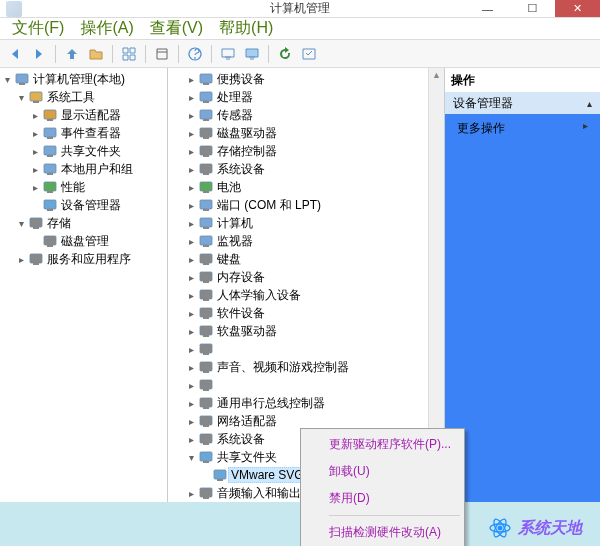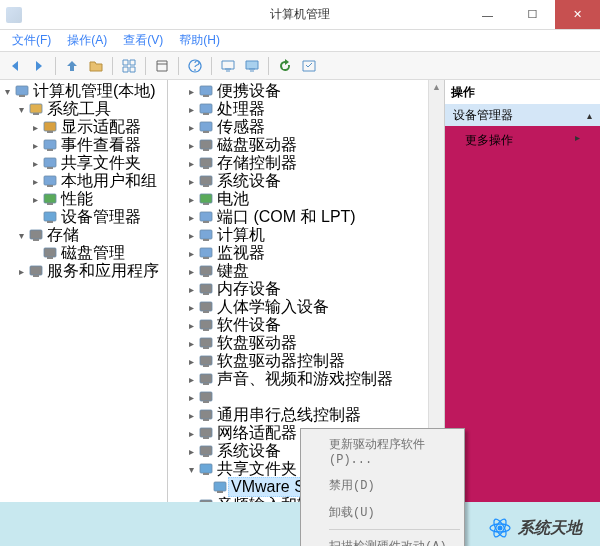--- a/index.html
+++ b/index.html
@@ -1,68 +1,68 @@
 <!DOCTYPE html>
 <html><head>
 <meta charset="utf-8">
 <style>
   * { box-sizing: border-box; font-family: "Microsoft YaHei", "Segoe UI", Tahoma, sans-serif; }
   html, body { margin: 0; padding: 0; }
   body { width: 600px; height: 546px; background: #fff; font-size: 12px; overflow: hidden; position: relative; }
 
   
-  .titlebar { height: 30px; background: #fff; border-bottom: 1px solid #dcdcdc; display: flex; align-items: center; position: relative; }
+  .titlebar { height: 18px; background: #fff; border-bottom: 1px solid #dcdcdc; display: flex; align-items: flex-end; position: relative; }
   .titlebar .app-icon { width: 16px; height: 16px; margin-left: 6px; background: linear-gradient(135deg,#6a9cd4,#3b6ea5); border-radius:2px; opacity:0.3; }
   .titlebar .title { position: absolute; left: 0; right: 0; text-align: center; font-size: 12px; color: #333; pointer-events:none; }
   .titlebar .win-controls { margin-left: auto; display: flex; height: 100%; }
   .titlebar .win-btn { width: 45px; display: flex; align-items: center; justify-content: center; font-size: 11px; color: #333; }
   .titlebar .win-btn.close { background: #c75050; color: #fff; }
 
   
   .menubar { height: 22px; display: flex; align-items: center; padding: 0 4px; border-bottom: 1px solid #dcdcdc; background: #fff; }
-  .menu-item { padding: 2px 8px; font-size: 12px; color: #3b82f6; }
+  .menu-item { padding: 2px 8px; font-size: 16px; color: #4d7c0f; }
 
   
   .toolbar { height: 28px; display: flex; align-items: center; padding: 0 4px; gap: 2px; border-bottom: 1px solid #dcdcdc; background: #f7f7f7; }
   .tool-btn { width: 22px; height: 22px; display: flex; align-items: center; justify-content: center; border-radius: 2px; }
   .tool-btn svg { width: 16px; height: 16px; }
   .tool-sep { width: 1px; height: 18px; background: #ccc; margin: 0 3px; }
 
   
   .main { display: flex; height: calc(100% - 30px - 22px - 28px); border-bottom: 1px solid #ccc; }
   .left-pane { width: 168px; border-right: 1px solid #ccc; background: #fff; overflow: hidden; padding-top: 2px; }
   .mid-pane { flex: 1; border-right: 1px solid #ccc; background: #fff; position: relative; overflow: hidden; padding-top: 2px; }
-  .right-pane { width: 155px; background: #be185d; }
+  .right-pane { width: 155px; background: #3b82f6; }
 
   
   .tree { padding-left: 2px; }
   .node { display: flex; align-items: center; height: 18px; white-space: nowrap; }
   .expander { width: 11px; text-align: center; font-size: 10px; color: #666; flex-shrink:0;}
   .expander.empty { visibility: hidden; }
   .node-icon { width: 16px; height: 16px; margin: 0 3px 0 1px; flex-shrink: 0; display:flex; align-items:center; justify-content:center; }
-  .node-label { font-size: 16px; color: #000; }
+  .node-label { font-size: 12px; color: #000; }
   .children { padding-left: 14px; }
   .node.selected .node-label { background: #cce8ff; border: 1px dotted #99d1ff; padding: 0 2px; margin-left:-3px; }
 
   
   .right-header { height: 24px; display: flex; align-items: center; padding: 0 6px; font-weight: bold; background: #fff; }
   .right-selected { height: 22px; background: #d4e6f7; display: flex; align-items: center; padding: 0 8px; position:relative; }
   .right-selected::after { content:'▴'; position:absolute; right:8px; font-size:10px; color:#333; }
-  .right-action { padding: 6px 20px; font-size: 12px; }
+  .right-action { padding: 6px 12px; font-size: 12px; }
   .right-action::after { content:'▸'; float:right; font-size:10px; color:#333; }
 
   
   .ctx-menu { position: absolute; left: 300px; top: 428px; width: 165px; background: #f0f0f0; border: 1px solid #a0a0a0; box-shadow: 3px 3px 3px rgba(0,0,0,0.25); z-index: 100; padding: 2px; }
-  .ctx-item { padding: 5px 10px 5px 26px; font-size: 12px; color: #737373; position:relative;font-family:Liberation Mono, monospace; }
+  .ctx-item { padding: 5px 10px 5px 26px; font-size: 12px; color: #a21caf; position:relative; }
   .ctx-sep { height: 1px; background: #d0d0d0; margin: 3px 2px 3px 26px; }
 
   
   .watermark { position: absolute; right: 18px; bottom: 6px; display: flex; align-items: center; gap: 6px; z-index: 200; }
   .watermark .wm-icon { width: 24px; height: 24px; }
-  .watermark .wm-text { font-size: 16px; font-weight: bold; color: #404040; font-style: italic; }
+  .watermark .wm-text { font-size: 16px; font-weight: bold; color: #8b5cf6; font-style: italic; }
 
   
   .bottom-strip { position: absolute; left: 0; right: 0; bottom: 0; height: 44px; background: #c8e8ef; z-index: 1; }
 
   .mid-scroll { position:absolute; right:0; top:0; bottom:0; width:16px; background:#f0f0f0; border-left:1px solid #ddd; }
   .mid-scroll::before { content:'▲'; position:absolute; top:2px; left:3px; font-size:9px; color:#888;}
   .mid-scroll::after { content:'▼'; position:absolute; bottom:2px; left:3px; font-size:9px; color:#888;}
 
 </style>
 </head>
@@ -425,21 +425,20 @@
           <span class="node-label">软盘驱动器</span>
         </div>
         <div class="node">
           <span class="expander">▸</span>
           <span class="node-icon">
             <svg viewBox="0 0 16 16" width="16" height="16">
               <rect x="2" y="3" width="12" height="9" rx="1" fill="#888" stroke="#6a8aaa" stroke-width="0.8"></rect>
               <rect x="5" y="12" width="6" height="2" fill="#888"></rect>
             </svg>
           </span>
-          <span class="node-label">软盘驱动器控制器</span>
         </div>
         <div class="node">
           <span class="expander">▸</span>
           <span class="node-icon">
             <svg viewBox="0 0 16 16" width="16" height="16">
               <rect x="2" y="3" width="12" height="9" rx="1" fill="#888" stroke="#6a8aaa" stroke-width="0.8"></rect>
               <rect x="5" y="12" width="6" height="2" fill="#888"></rect>
             </svg>
           </span>
           <span class="node-label">声音、视频和游戏控制器</span>
@@ -524,22 +523,22 @@
     <div class="right-selected">
         <span>设备管理器</span>
       </div>
     <div class="right-action"><span>更多操作</span></div>
   </div>
 
 </div>
 
 <div class="ctx-menu" id="ctx">
     <div class="ctx-item">更新驱动程序软件(P)...</div>
+    <div class="ctx-item">卸载(U)</div>
     <div class="ctx-item">禁用(D)</div>
-    <div class="ctx-item">卸载(U)</div>
     <div class="ctx-sep"></div>
     <div class="ctx-item">扫描检测硬件改动(A)</div>
   </div>
 
 <div class="bottom-strip"></div>
 
 <div class="watermark">
   <svg class="wm-icon" viewBox="0 0 24 24">
     <circle cx="12" cy="12" r="2.5" fill="#1e90ff"></circle>
     <ellipse cx="12" cy="12" rx="10" ry="4" fill="none" stroke="#1e90ff" stroke-width="1.3"></ellipse>

